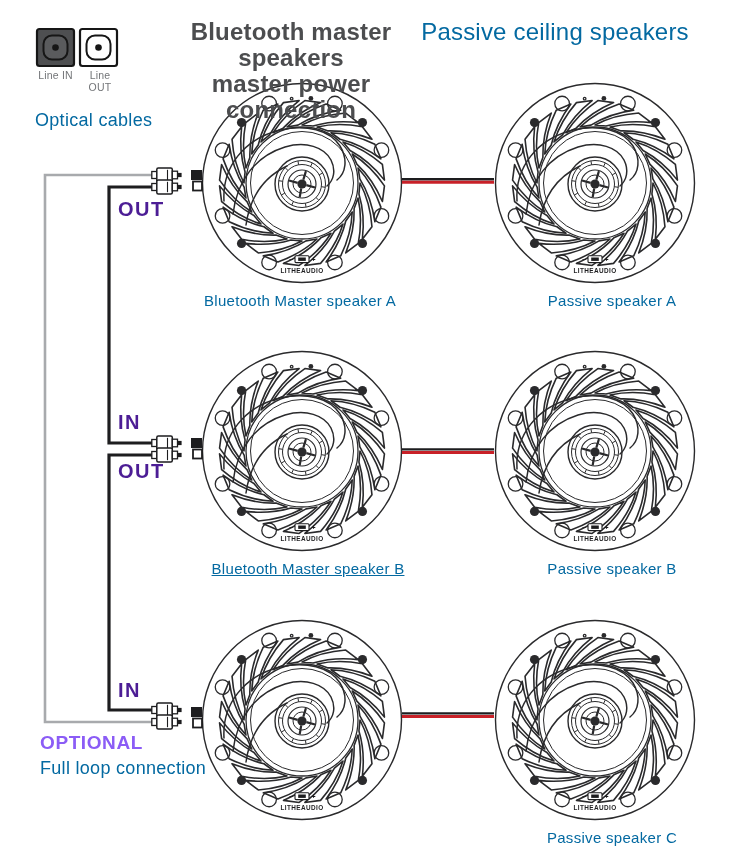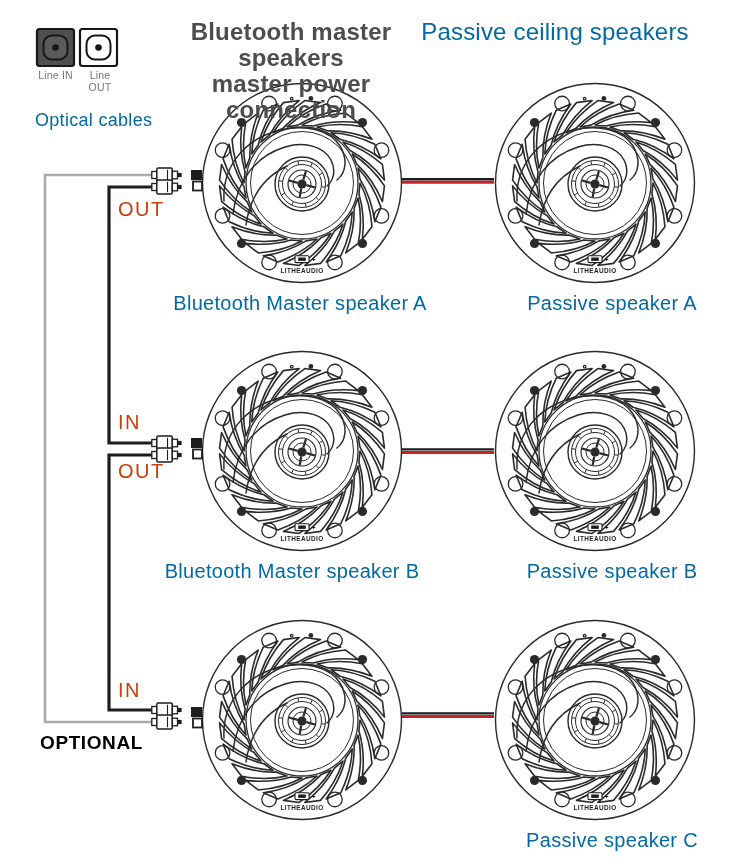--- a/index.html
+++ b/index.html
@@ -3,24 +3,24 @@
 <meta charset="utf-8">
 <style>
   html,body{margin:0;padding:0;background:#ffffff;}
   body{font-family:"Liberation Sans", sans-serif; -webkit-font-smoothing:antialiased;}
   #canvas{position:relative;width:750px;height:868px;background:#fff;overflow:hidden;}
   #scene{position:absolute;left:0;top:0;}
   .txt{position:absolute;color:#0369a1;}
   .note{font-size:18px;line-height:25px;letter-spacing:.3px;}
   .hdr{width:270px;text-align:center;font-size:24px;line-height:26px;letter-spacing:.2px;}
   .hdr.bold{font-weight:bold;color:#4c4d4f;}
-  .spk-label{width:280px;text-align:center;font-size:20px;letter-spacing:.3px;}
-  .cable-label{font-size:20px;letter-spacing:1.5px;color:#c2410c;}
+  .spk-label{width:280px;text-align:center;font-size:15px;letter-spacing:.3px;}
+  .cable-label{font-size:20px;letter-spacing:1.5px;color:#4c1d95;font-weight:bold;}
   .io-label{font-size:10.5px;color:#737578;letter-spacing:.2px;text-align:center;}
-  .opt-title{font-weight:bold;font-size:19px;color:#000000;letter-spacing:.6px;}
+  .opt-title{font-weight:bold;font-size:19px;color:#8b5cf6;letter-spacing:.6px;}
   .opt-sub{font-size:18px;letter-spacing:.3px;}
 </style>
 </head>
 <body>
 
 <div id="canvas">
 
   <svg id="scene" width="750" height="868" viewBox="0 0 750 868">
     <defs>
 
@@ -185,24 +185,25 @@
   <div class="txt hdr bold" style="left:156px;top:19px;">
     <div>Bluetooth master speakers</div>
     <div>master power connection</div>
   </div>
   <div class="txt hdr" style="left:420px;top:19px;">
     <div>Passive ceiling speakers</div>
   </div>
 
   <div class="txt spk-label" style="left:160px;top:292px;">Bluetooth Master speaker A</div>
   <div class="txt spk-label" style="left:472px;top:292px;">Passive speaker A</div>
-  <div class="txt spk-label" style="left:152px;top:560px;">Bluetooth Master speaker B</div>
+  <div class="txt spk-label" style="left:168px;top:560px;text-decoration:underline;">Bluetooth Master speaker B</div>
   <div class="txt spk-label" style="left:472px;top:560px;">Passive speaker B</div>
   <div class="txt spk-label" style="left:472px;top:829px;">Passive speaker C</div>
 
   <div class="txt cable-label" style="left:118px;top:198px;">OUT</div>
   <div class="txt cable-label" style="left:118px;top:411px;">IN</div>
   <div class="txt cable-label" style="left:118px;top:460px;">OUT</div>
   <div class="txt cable-label" style="left:118px;top:679px;">IN</div>
 
   <div class="txt opt-title" style="left:40px;top:732px;">OPTIONAL</div>
+  <div class="txt opt-sub" style="left:40px;top:758px;">Full loop connection</div>
 
 </div>
 
 </body></html>

